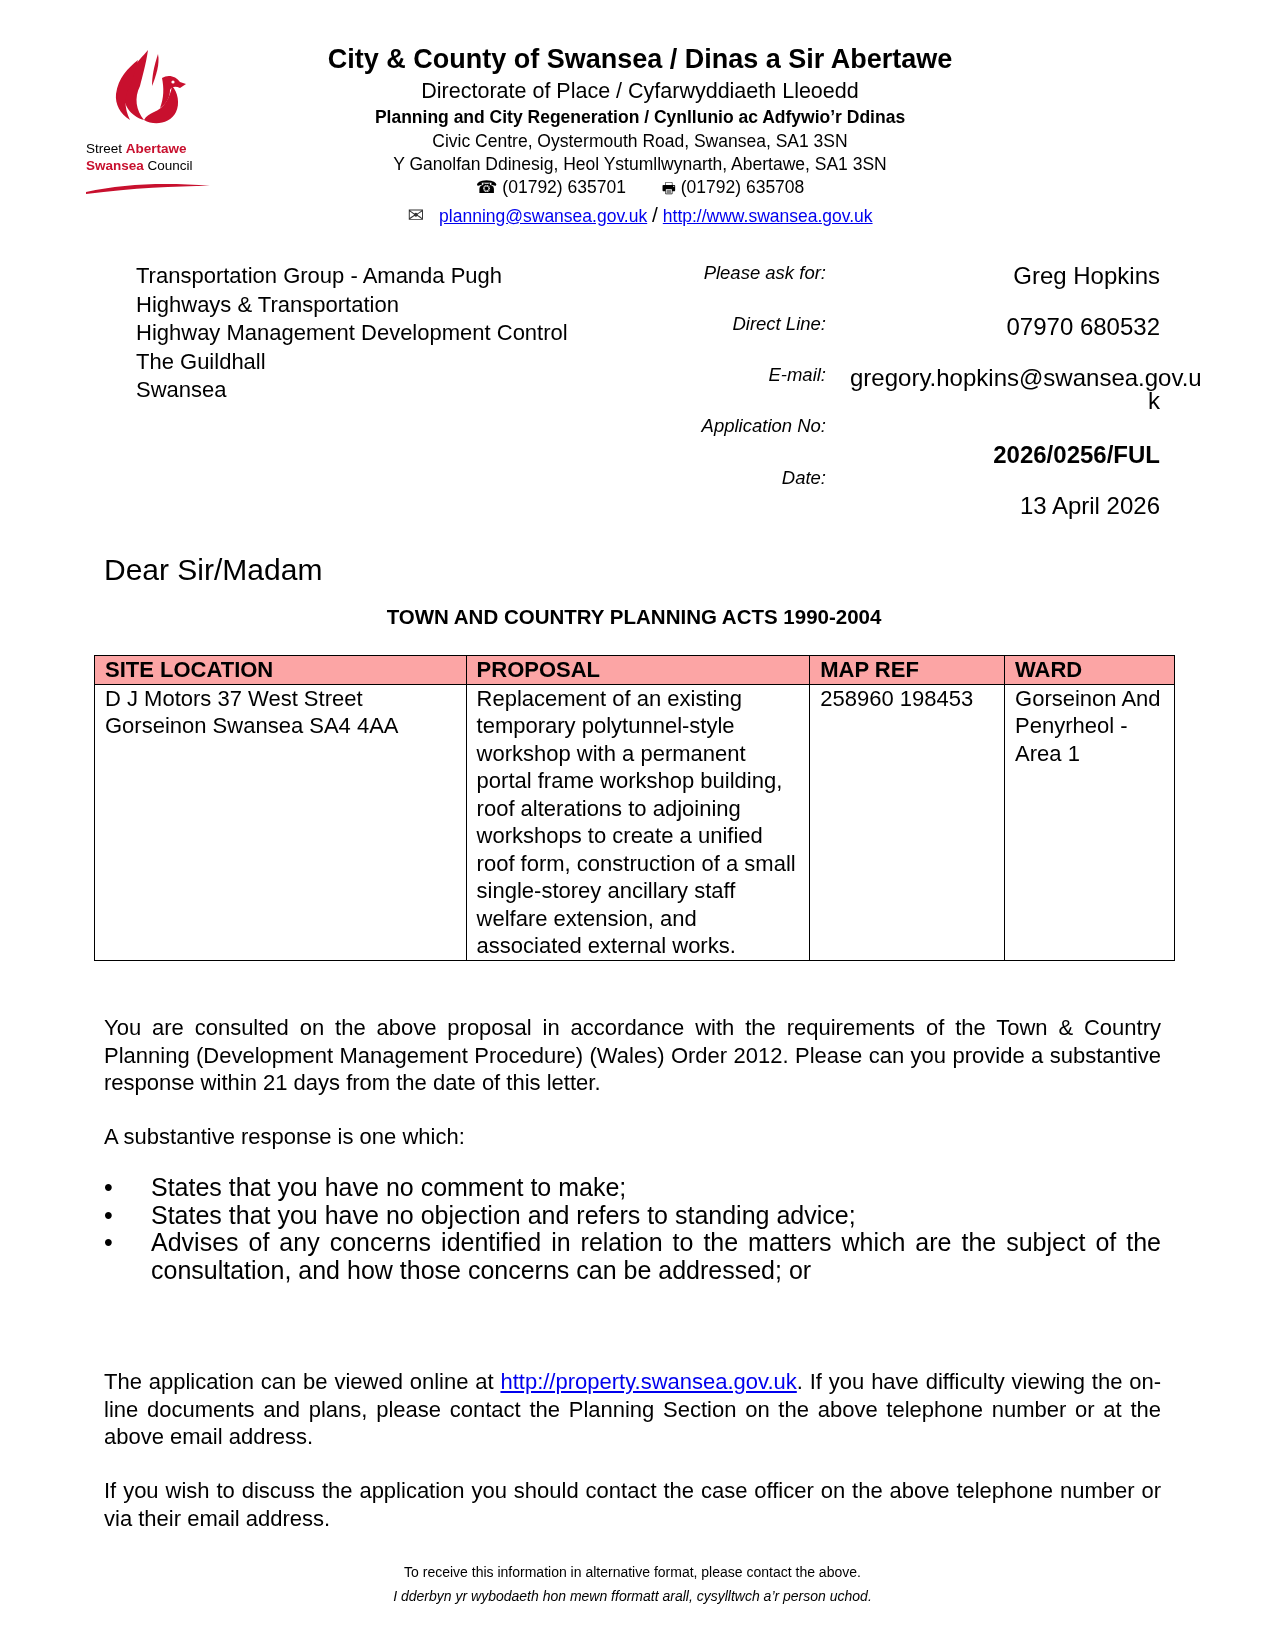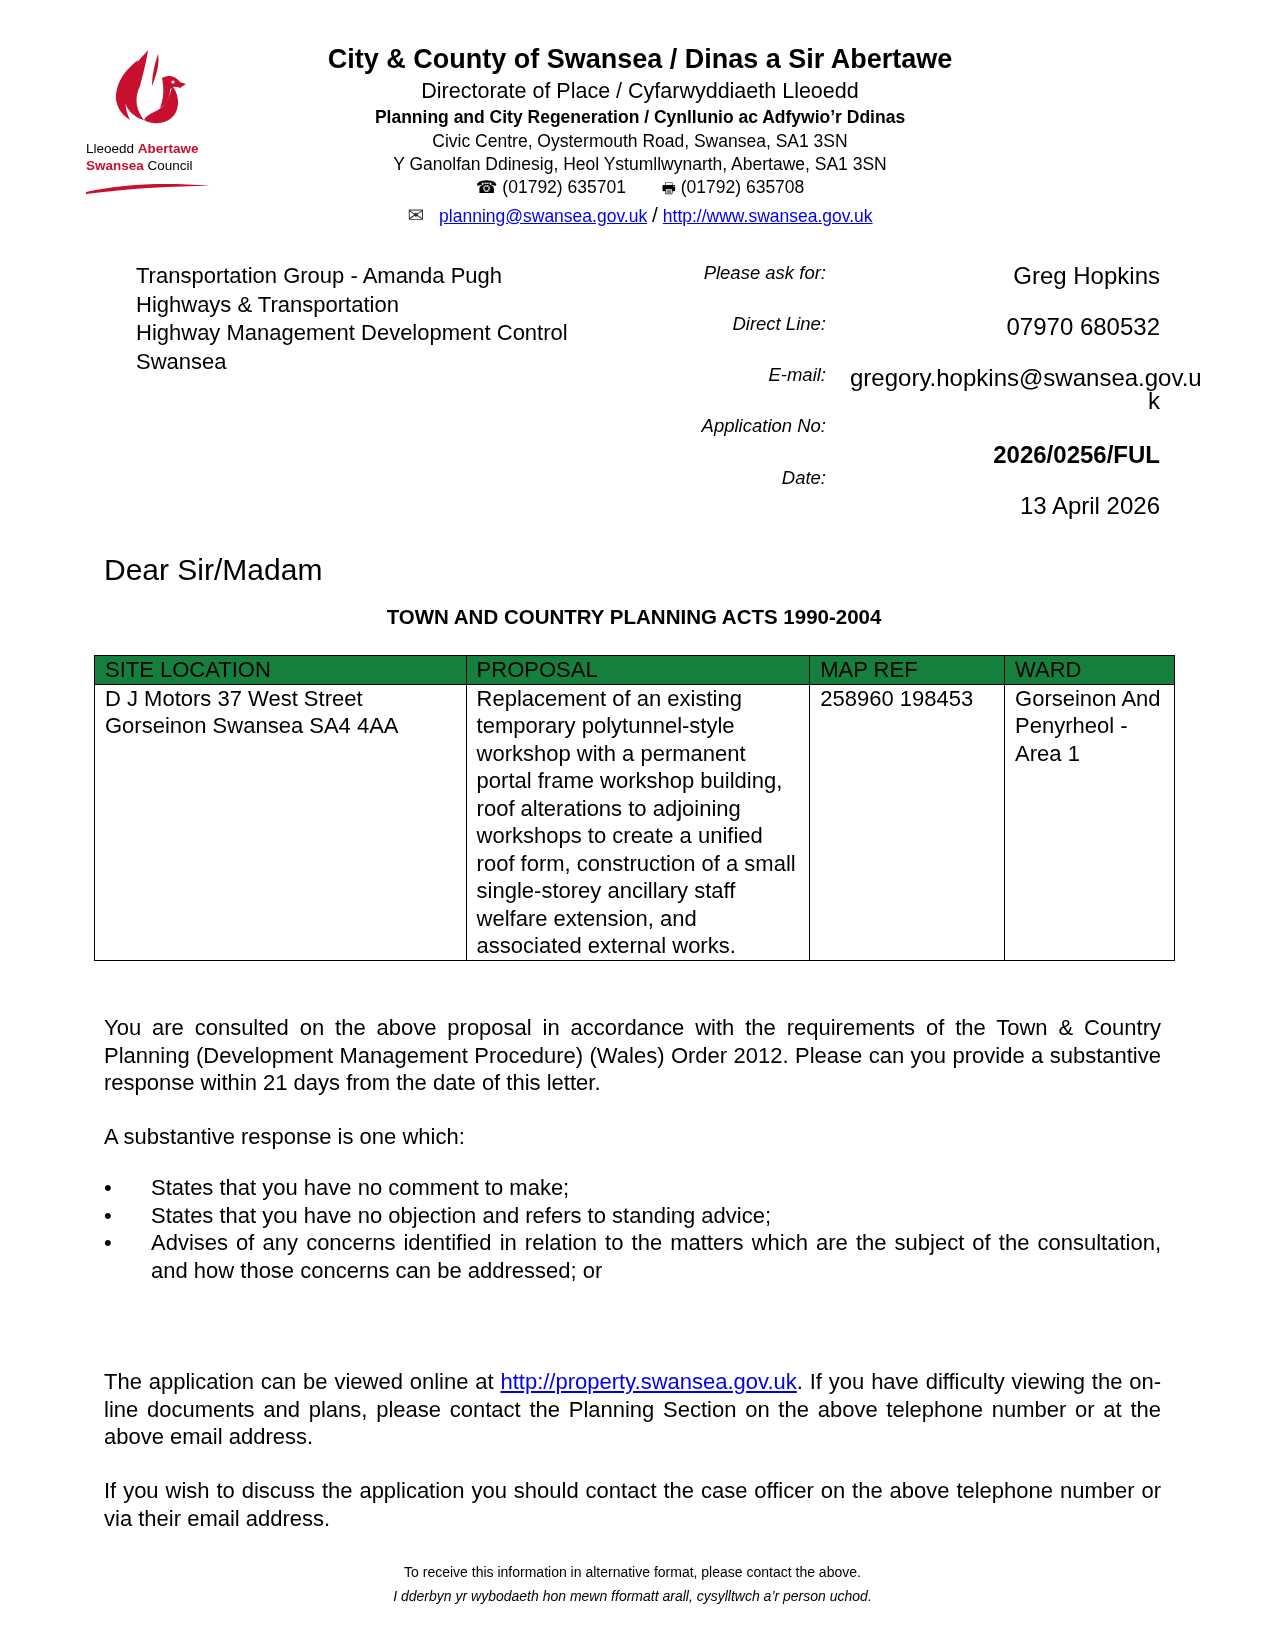--- a/index.html
+++ b/index.html
@@ -17,43 +17,43 @@
   .h6 { top:177px; font-size:17.5px; }
   .h7 { top:203px; font-size:17.5px; }
   .link { color:#0000ee; text-decoration:underline; }
   .addr { left:104px; top:262px; font-size:22px; line-height:28.5px;margin-left:32px; }
   .meta-label { left:640px; width:186px; text-align:right; font-style:italic; font-size:18.5px; }
   .meta-val { left:850px; width:310px; text-align:right; font-size:24px; }
   .dear { left:104px; top:553px; font-size:30px; }
   .acts { left:104px; width:1060px; top:605px; text-align:center; font-size:20.5px; font-weight:bold; }
   table.app { position:absolute; left:94px; top:655px; width:1081px; border-collapse:collapse; font-size:22px; }
   table.app th, table.app td { border:1px solid #000; vertical-align:top; text-align:left; padding:0 10px; line-height:27.5px; }
-  table.app th { background:#15803d; font-weight:normal;margin-left:23px; }
+  table.app th { background:#fca5a5; font-weight:bold;margin-left:23px; }
   .para { left:104px; width:1057px; font-size:22px; line-height:27.5px; text-align:justify; }
-  ul.bul { position:absolute; left:104px; width:1057px; top:1174px; margin:0; padding:0; list-style:none; font-size:22px; line-height:27.5px; }
+  ul.bul { position:absolute; left:104px; width:1057px; top:1174px; margin:0; padding:0; list-style:none; font-size:25px; line-height:27.5px; }
   ul.bul li { position:relative; padding-left:47px; text-align:justify; }
   ul.bul li::before { content:"\2022"; position:absolute; left:0; }
   .foot { left:104px; width:1057px; text-align:center; font-size:14px; }
 </style>
 </head>
 <body>
 
 <div class="abs logo">
   <svg width="140" height="100" viewBox="0 0 140 100">
     <g fill="#c8102e">
       <path d="M70 8 C60 20 48 30 46 48 C44 62 52 74 66 78 C58 68 56 56 62 44 C64 36 68 22 70 8 Z"></path>
       <path d="M60 18 C50 26 40 36 38 52 C37 62 42 72 52 78 C46 66 46 54 52 44 C55 36 58 26 60 18 Z"></path>
       <path d="M80 12 C76 24 74 34 74 44 C78 34 82 22 80 12 Z"></path>
       <path d="M66 78 C76 84 92 82 98 70 C102 62 100 50 94 44 C92 56 86 66 76 70 C72 72 68 74 66 78 Z"></path>
       <path d="M84 36 C90 32 98 34 102 40 L108 42 L102 46 C98 44 94 44 92 48 C92 56 88 62 82 66 C86 56 86 46 84 36 Z"></path>
     </g>
     <circle cx="95" cy="40" r="1.6" fill="#fff"></circle>
   </svg>
   <div class="logo-text">
-    <div><span>Lleoedd </span><span class="red">Abertawe</span></div>
+    <div><span>Street </span><span class="red">Abertawe</span></div>
     <div><span class="red">Swansea</span><span> Council</span></div>
   </div>
   <svg class="abs" style="left:6px;top:138px" width="130" height="16" viewBox="0 0 130 16">
     <path d="M2 12 C40 4 80 2 126 6 C90 6 50 8 2 14 Z" fill="#c8102e"></path>
   </svg>
 </div>
 
 <div class="abs hdr h1">City &amp; County of Swansea / Dinas a Sir Abertawe</div>
 <div class="abs hdr h2">Directorate of Place / Cyfarwyddiaeth Lleoedd</div>
 <div class="abs hdr h3">Planning and City Regeneration / Cynllunio ac Adfywio’r Ddinas</div>
@@ -70,20 +70,21 @@
   <span style="font-size:20px;color:#333;margin-right:10px">✉</span>
   <a class="link">planning@swansea.gov.uk</a>
   <span style="font-size:21px">/</span>
   <a class="link">http://www.swansea.gov.uk</a>
 </div>
 
 <div class="abs addr">
   <div>Transportation Group - Amanda Pugh</div>
   <div>Highways &amp; Transportation</div>
   <div>Highway Management Development Control</div>
+  <div>The Guildhall</div>
   <div>Swansea</div>
 </div>
 
 <div class="abs meta-label" style="top:262px">Please ask for:</div>
 <div class="abs meta-val" style="top:262px">Greg Hopkins</div>
 <div class="abs meta-label" style="top:313px">Direct Line:</div>
 <div class="abs meta-val" style="top:313px">07970 680532</div>
 <div class="abs meta-label" style="top:364px">E-mail:</div>
 <div class="abs meta-val" style="top:364px">gregory.hopkins@swansea.gov.u</div>
 <div class="abs meta-val" style="top:387px">k</div>

